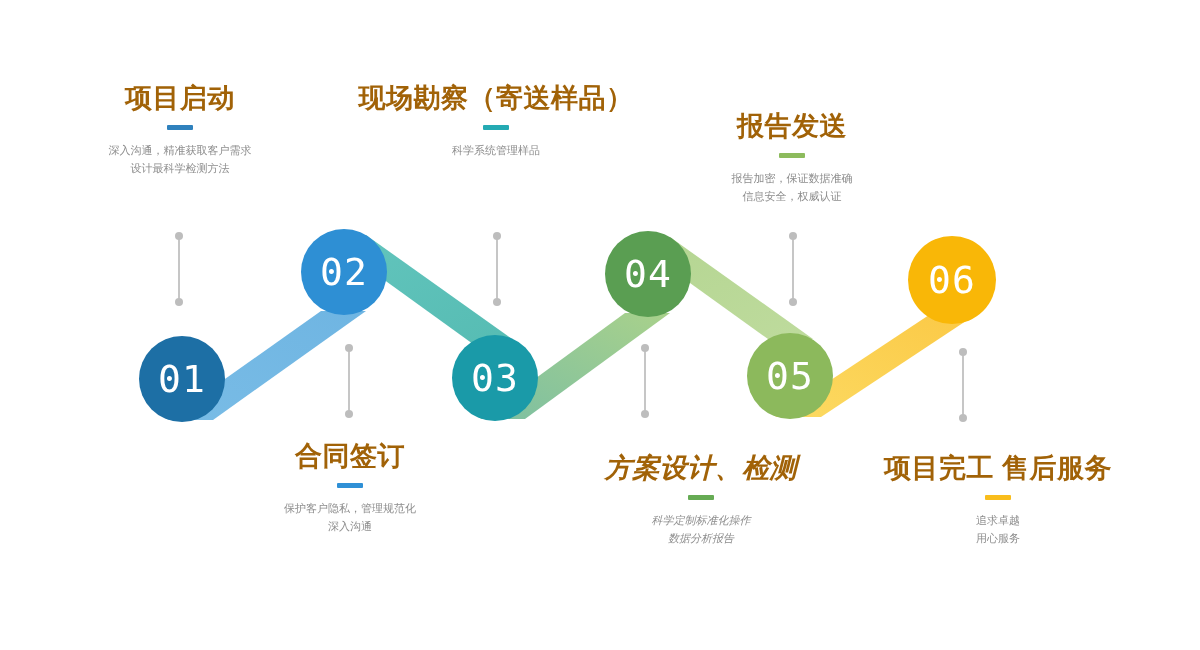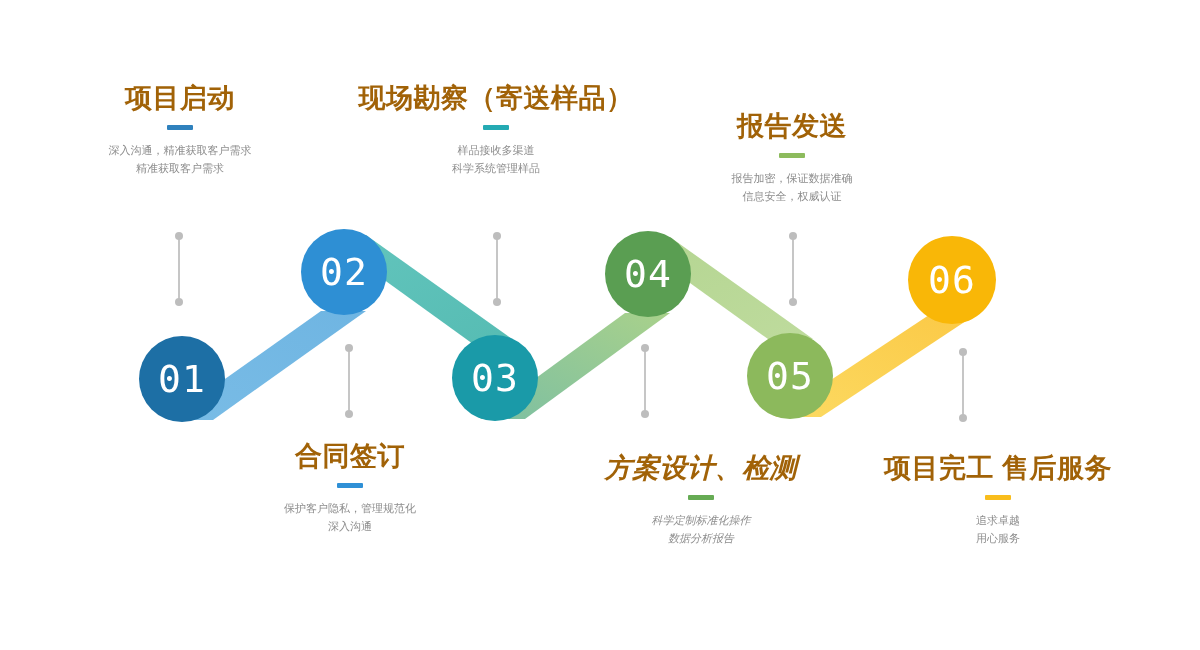--- a/index.html
+++ b/index.html
@@ -135,27 +135,26 @@
   </div>
   <div class="conn" style="left:962px;top:352px;height:66px;">
     <span class="dot a"></span>
     <span class="dot b"></span>
   </div>
 
   <div class="block top" style="left:30px;top:82px;width:300px;">
     <div class="title">项目启动</div>
     <div class="accent" style="background:#2f81bd;"></div>
     <div class="desc">深入沟通，精准获取客户需求</div>
-    <div class="desc">精准获取客户需求</div>
+    <div class="desc">设计最科学检测方法</div>
   </div>
 
   <div class="block top" style="left:346px;top:82px;width:300px;">
     <div class="title">现场勘察（寄送样品）</div>
     <div class="accent" style="background:#24aab3;"></div>
-    <div class="desc">样品接收多渠道</div>
     <div class="desc">科学系统管理样品</div>
   </div>
 
   <div class="block top" style="left:662px;top:82px;width:260px;margin-top:28px;">
     <div class="title">报告发送</div>
     <div class="accent" style="background:#8dbb5d;"></div>
     <div class="desc">报告加密，保证数据准确</div>
     <div class="desc">信息安全，权威认证</div>
   </div>
 

